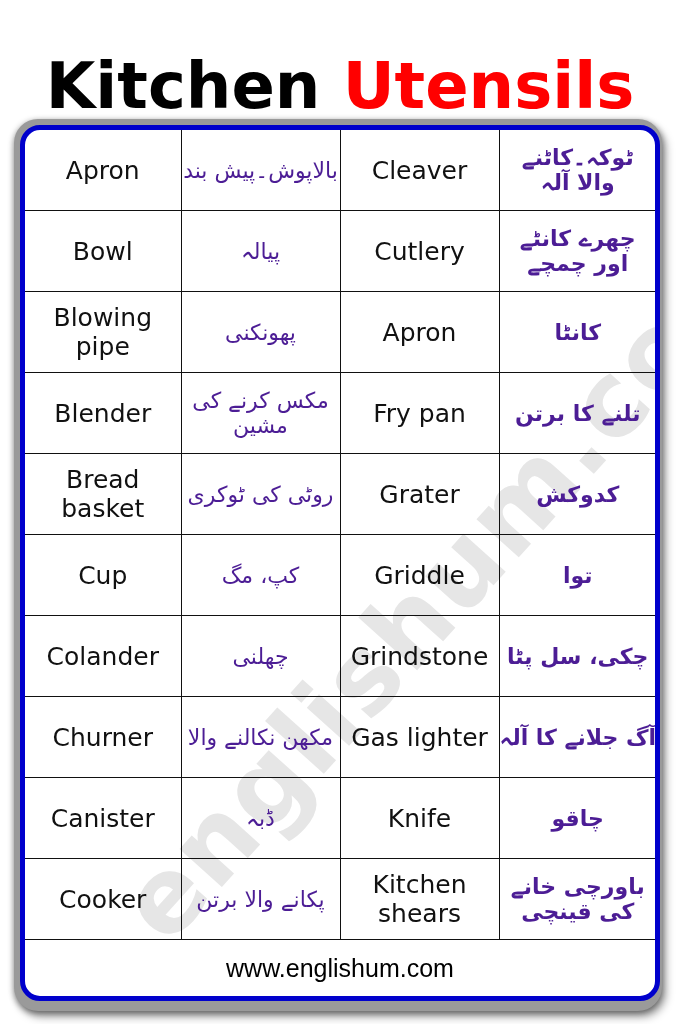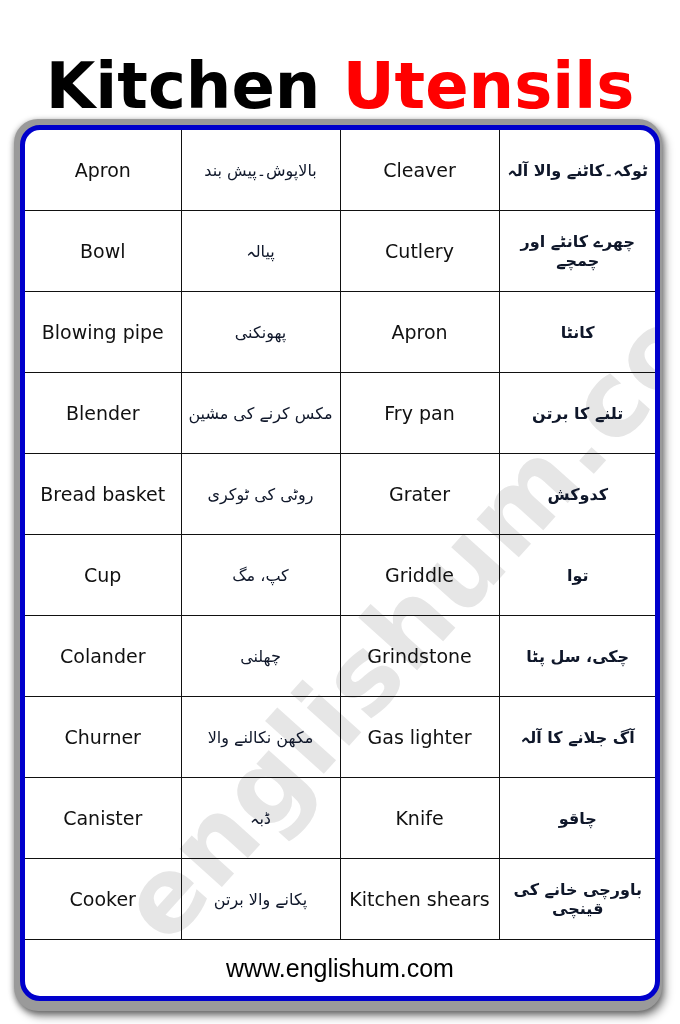--- a/index.html
+++ b/index.html
@@ -33,22 +33,22 @@
     position:absolute; left:0; top:0; border-collapse:collapse; z-index:1;
     width:631px; table-layout:fixed;
   }
   table.grid td {
     height:80px; border:1.5px solid #111; text-align:center; vertical-align:middle;
     padding:0; background:transparent;
   }
   table.grid tr:first-child td { border-top:none; }
   table.grid td:first-child { border-left:none; }
   table.grid td:last-child { border-right:none;font-weight:bold; }
-  .en { font-family:"DejaVu Sans", sans-serif; font-size:19px; color:#111;margin-left:29px; }
-  .ur { font-family:"DejaVu Sans", sans-serif; font-size:16px; color:#0f172a; direction:rtl; }
+  .en { font-family:"DejaVu Sans", sans-serif; font-size:25px; color:#111;margin-left:29px; }
+  .ur { font-family:"DejaVu Sans", sans-serif; font-size:22px; color:#4c1d95; direction:rtl; }
   .footer {
     position:absolute; left:0; top:810px; width:630px; height:56px; z-index:1;
     text-align:center; line-height:56px;
     font-family:Liberation Sans, sans-serif; font-size:25px; color:#000;
   }
 </style>
 </head>
 <body>
 
 <div class="title">

